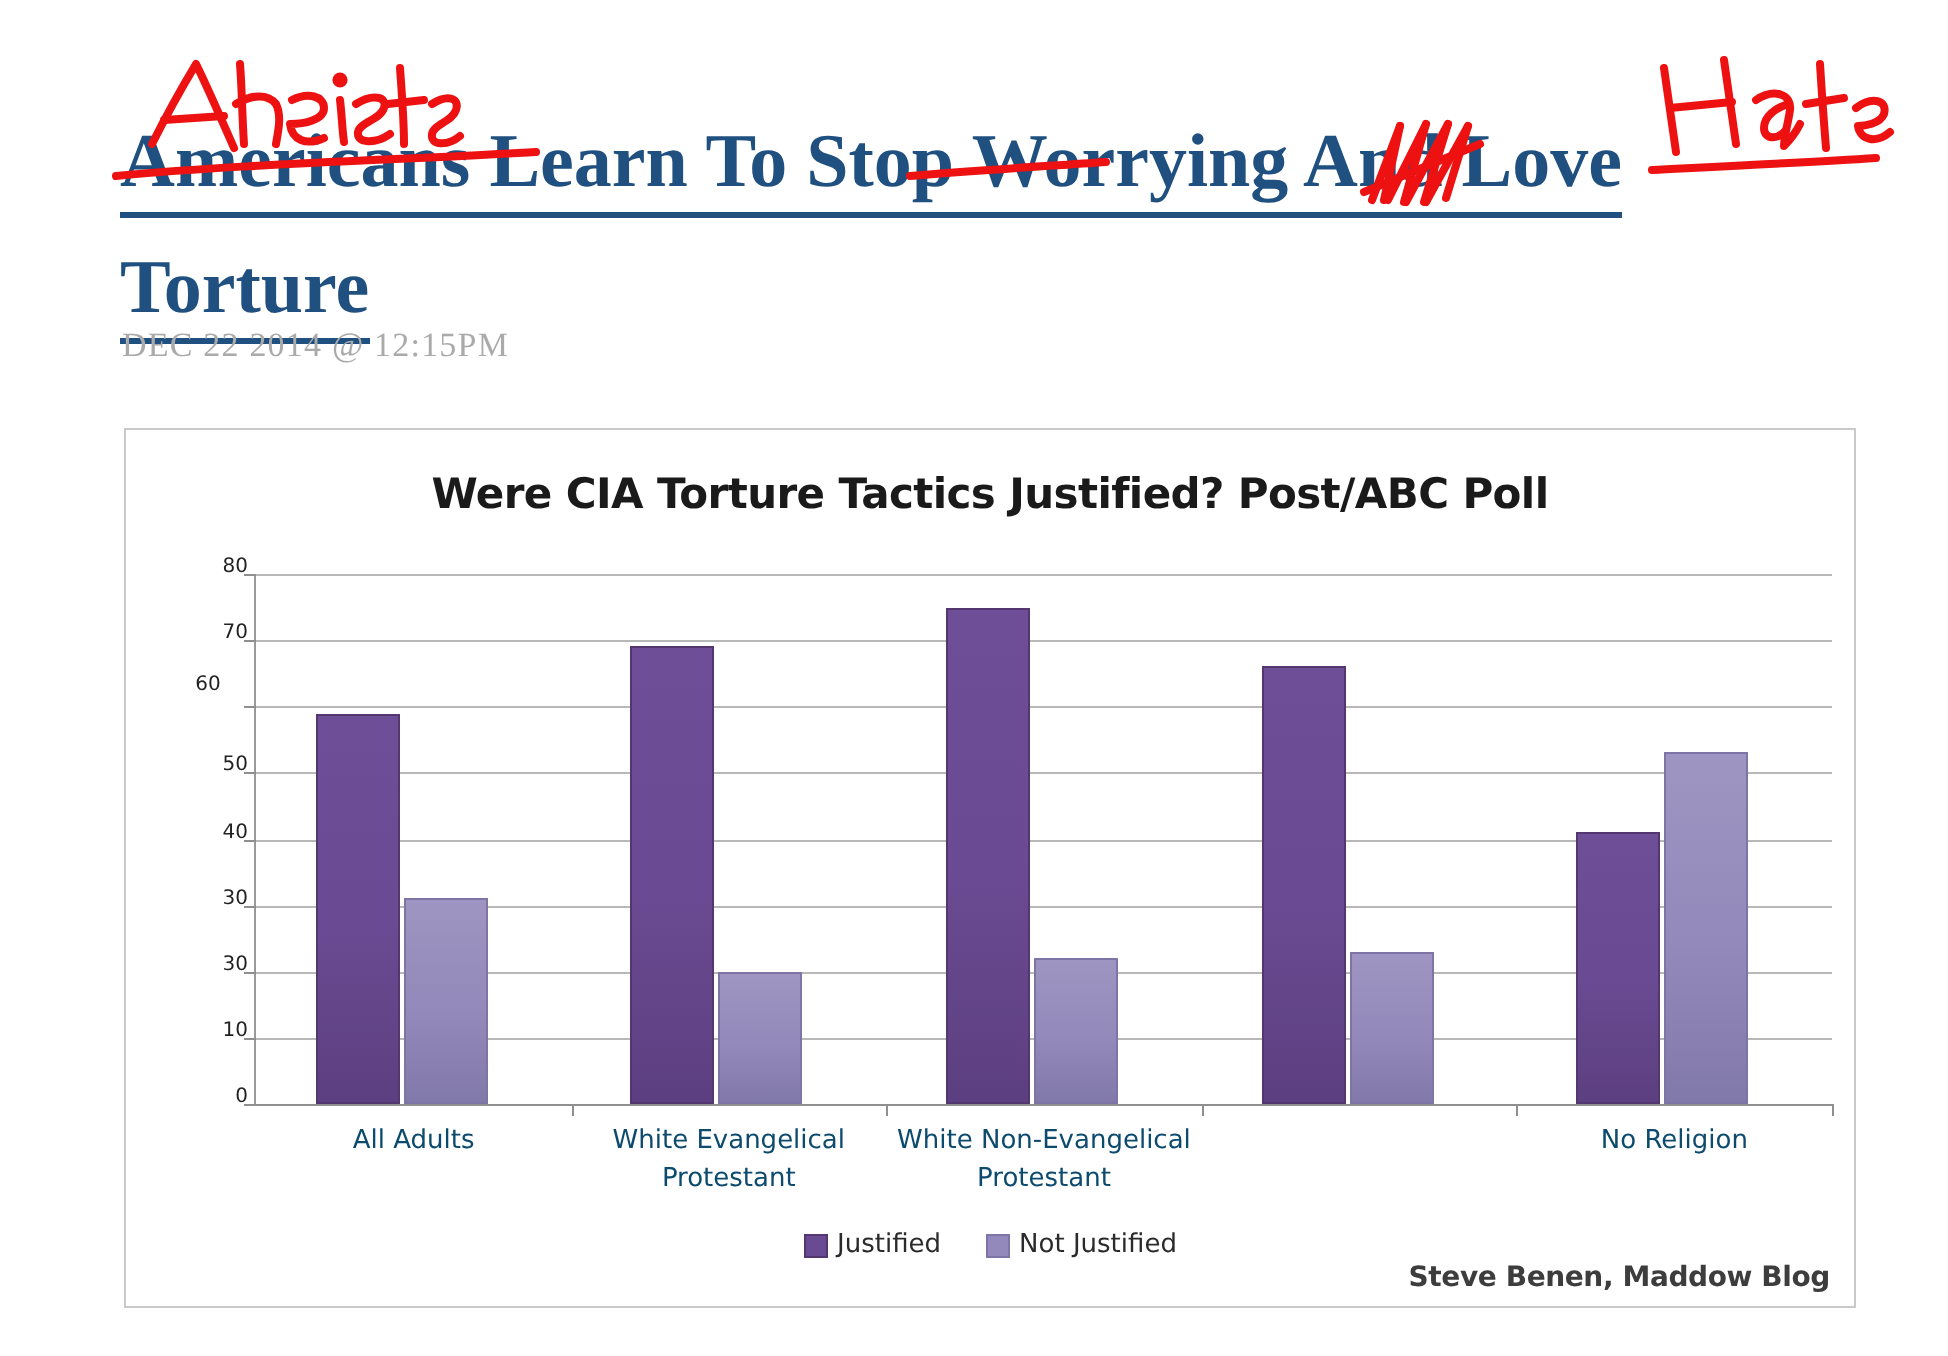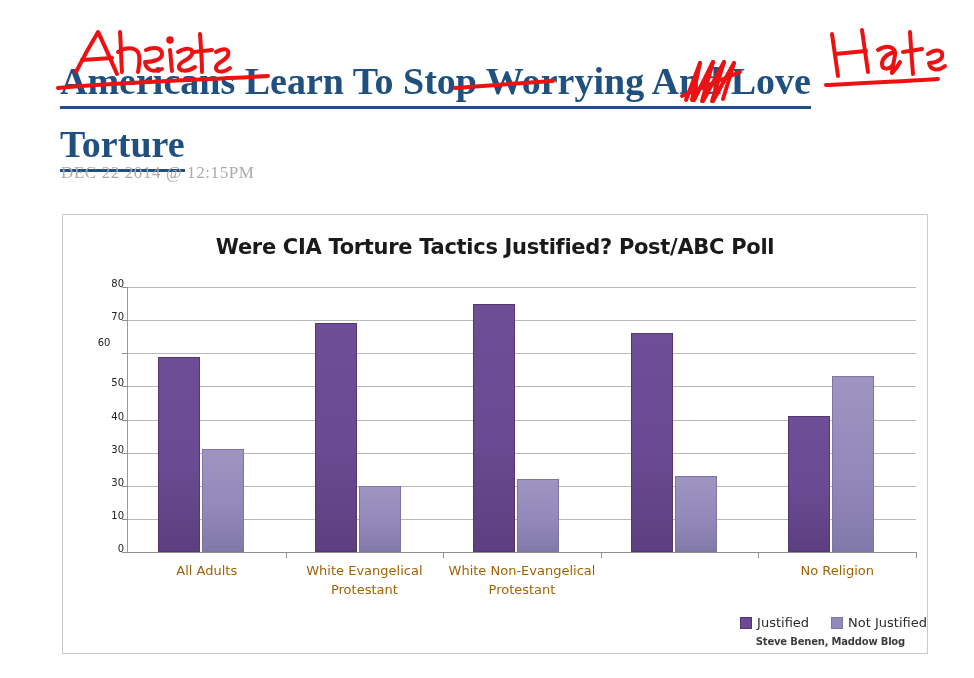--- a/index.html
+++ b/index.html
@@ -121,47 +121,47 @@
   }
   .group-tick{
     position:absolute;bottom:-6px;width:1px;height:6px;background:#8f8f8f;
   }
   .cat-label{
     position:absolute;
     top:274px;
     text-align:center;
     font-family:"DejaVu Sans", sans-serif;
     font-size:13px;
-    color:#a16207;
+    color:#0c4a6e;
     line-height:19px;
   }
 
   
   #legend{
     position:absolute;
     left:0;right:0;
     top:400px;
     display:flex;
-    justify-content:flex-end;
+    justify-content:center;
     align-items:center;
     gap:22px;
     font-family:"DejaVu Sans", sans-serif;
     font-size:13px;
     color:#2b2b2b;
   }
   .legend-entry{display:flex;align-items:center;gap:5px;}
   .legend-swatch{width:10px;height:10px;display:inline-block;}
   .legend-swatch.justified{background:#6a4a92;border:1px solid #55376f;}
   .legend-swatch.notjustified{background:#9389ba;border:1px solid #7e74a5;}
 
   #chart-source{
     position:absolute;
-    right:22px;bottom:6px;
-    font-family:"DejaVu Sans", sans-serif;
-    font-size:10px;
+    right:12px;bottom:6px;
+    font-family:"DejaVu Sans", sans-serif;
+    font-size:14px;
     font-weight:bold;
     color:#3d3d3d;
     letter-spacing:-0.2px;
   }
 </style>
 </head>
 <body>
 
 <div id="article-header">
   <h1 class="post-title">

